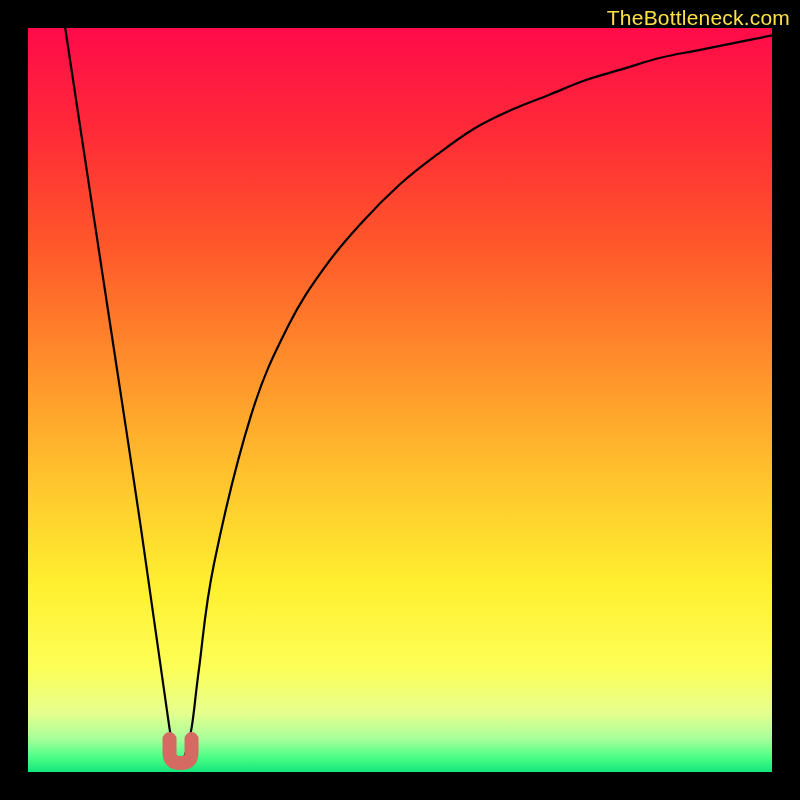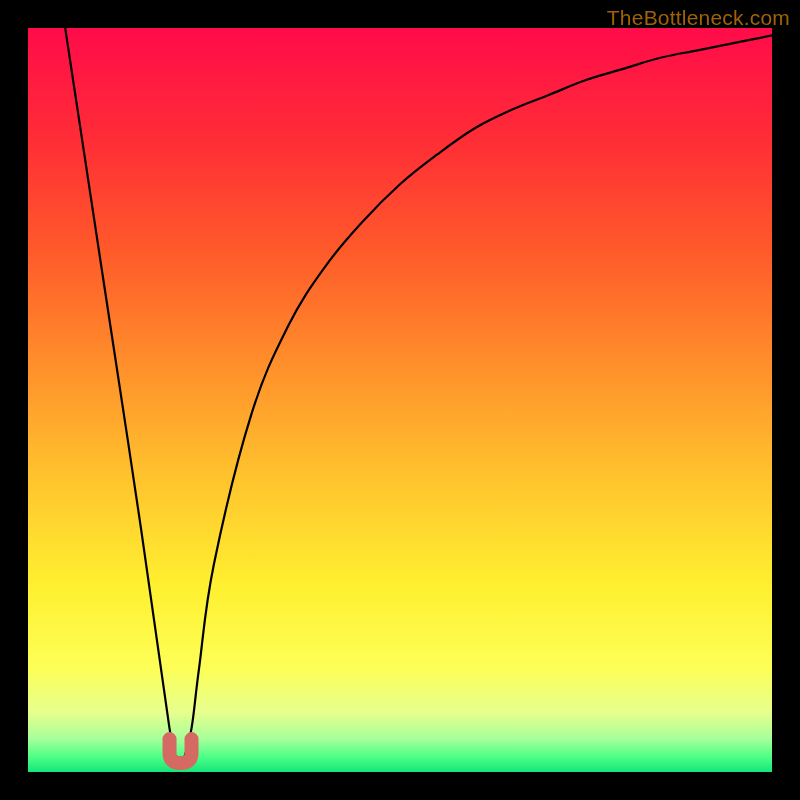--- a/index.html
+++ b/index.html
@@ -35,21 +35,21 @@
   #curve {
     position: absolute;
     left: 0; top: 0;
     width: 100%;
     height: 100%;
   }
   #watermark {
     position: absolute;
     top: 6px;
     right: 10px;
-    color: #a16207;
+    color: #fde047;
     font-size: 21px;
     font-weight: 500;
     letter-spacing: 0.2px;
   }
 </style>
 </head>
 <body>
 
 <div id="frame">
   <div id="plot">

